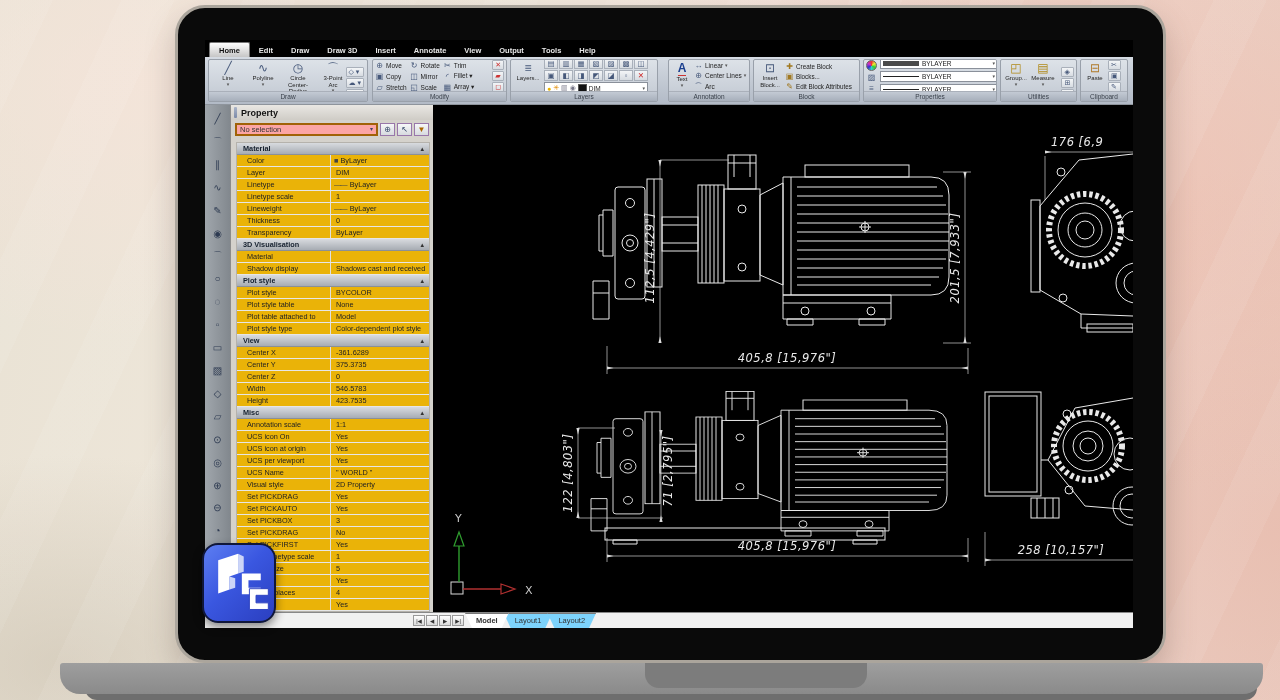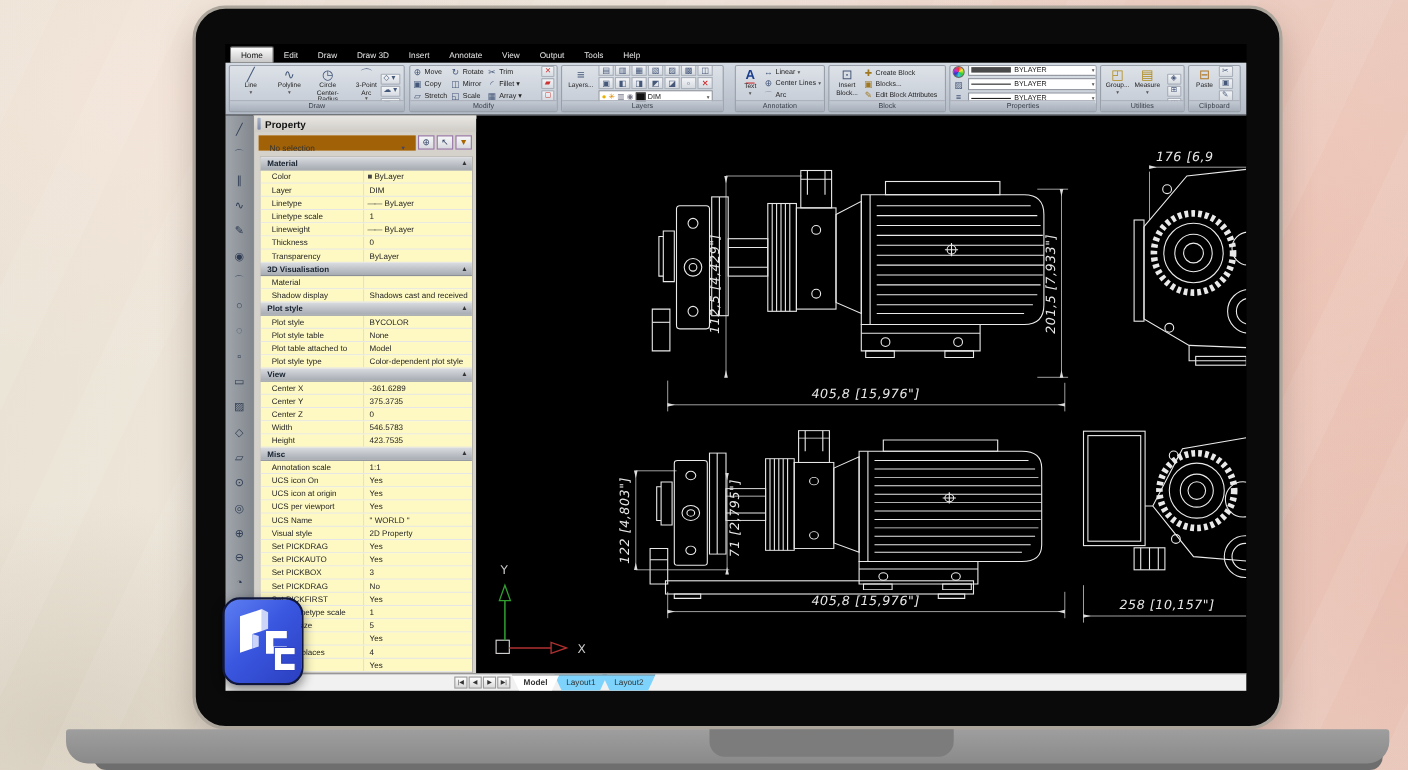--- a/index.html
+++ b/index.html
@@ -19,21 +19,21 @@
   .base-lip{position:absolute;left:85px;top:688px;width:1172px;height:12px;background:#6e6e6e;
     border-radius:0 0 12px 12px;z-index:3}
   .base{position:absolute;left:60px;top:663px;width:1203px;height:31px;
     background:linear-gradient(#9e9e9e,#8a8a8a);border-radius:3px 3px 20px 20px;z-index:4}
   .base-notch{position:absolute;left:645px;top:663px;width:222px;height:25px;background:#7c7c7c;
     border-radius:0 0 14px 14px;z-index:5}
   
   .app{position:absolute;left:205px;top:40px;width:928px;height:588px;background:#000;z-index:6;font-size:8px}
   
   .menubar{position:absolute;left:0;top:0;width:100%;height:17px;background:#000;display:flex;align-items:flex-end;padding-left:4px;box-sizing:border-box}
-  .menu-tab{color:#e6e6e6;font-size:7.5px;font-weight:normal;padding:3px 9px 2px;cursor:default;white-space:nowrap}
+  .menu-tab{color:#e6e6e6;font-size:7.5px;font-weight:bold;padding:3px 9px 2px;cursor:default;white-space:nowrap}
   .menu-tab.active{background:linear-gradient(#fdfdfd,#c6c6c6);color:#111;border:1px solid #777;border-bottom:none;border-radius:2px 2px 0 0}
   
   .ribbon{position:absolute;left:0;top:17px;width:100%;height:48px;background:linear-gradient(#d4dae2,#b2bac6);border-bottom:1px solid #8e949c;box-sizing:border-box}
   .rgroup{position:absolute;top:2px;height:43px;background:linear-gradient(#dde2e8,#c1c8d2);border:1px solid #99a0aa;border-radius:2px;box-sizing:border-box;overflow:hidden}
   .rlabel{position:absolute;left:0;right:0;bottom:0;height:9px;background:linear-gradient(#c3cad4,#a7afbb);font-size:6.5px;color:#3a414b;text-align:center;line-height:9px;border-top:1px solid #aab0ba}
   .rbody{position:absolute;left:0;right:0;top:0;bottom:9px;display:flex;align-items:center;padding:1px 2px;box-sizing:border-box;gap:1px}
   .bigbtn{display:flex;flex-direction:column;align-items:center;justify-content:flex-start;height:100%;color:#222;text-align:center;cursor:default}
   .bigbtn .g{font-size:12px;line-height:14px;color:#46587a}
   .bigbtn .t{font-size:6px;line-height:6.5px;white-space:pre-line}
   .bigbtn .c{font-size:5px;line-height:5px;color:#555}
@@ -61,25 +61,25 @@
      background:conic-gradient(#e33,#ee3,#3c3,#3cc,#33c,#c3c,#e33)}
   .iconcol span{font-size:8px;color:#46587a;line-height:8px;text-align:center}
   
   .ltools{position:absolute;left:0;top:65px;width:25px;height:507px;background:linear-gradient(90deg,#a0a6ac,#82888e);display:flex;flex-direction:column;align-items:center;padding-top:3px;box-sizing:border-box}
   .ltools span{font-size:10px;color:#2e3b52;height:23px;line-height:21px}
   
   .ppanel{position:absolute;left:25px;top:65px;width:203px;height:507px;background:#d5d2cc;box-sizing:border-box;border-left:1px solid #8c8c8c}
   .ptitle{height:15px;display:flex;align-items:center;font-weight:bold;font-size:9px;color:#111;padding-left:10px;background:linear-gradient(#e9e7e3,#cfccc6);position:relative}
   .ptitle::before{content:"";position:absolute;left:3px;top:2px;bottom:2px;width:3px;background:linear-gradient(#aab4c8,#7c8aa8);border-radius:1px}
   .pselrow{display:flex;gap:2px;padding:3px 4px 2px}
-  .pselect{flex:1;background:#ffffff;border:7px solid #a16207;height:13px;font-size:7.5px;display:flex;align-items:flex-start;padding:0 3px;color:#333;box-sizing:border-box}
+  .pselect{flex:1;background:#fca5a5;border:2px solid #a16207;height:13px;font-size:7.5px;display:flex;align-items:flex-start;padding:0 3px;color:#333;box-sizing:border-box}
   .pselect .drop{margin-left:auto;font-size:6px;color:#446}
   .ptoolbtn{width:15px;height:13px;background:linear-gradient(#f6f7f8,#d7dadf);border:1px solid #97a;font-size:8px;text-align:center;line-height:12px;color:#346;box-sizing:border-box}
   .ptable{position:absolute;left:5px;top:37px;width:192px;background:#fff;border:1px solid #b5b2ac}
-  .prow{display:flex;height:11px;line-height:11px;background:#fef9c3;border-bottom:1px solid #e6e6e6;font-size:7.3px}
+  .prow{display:flex;height:11px;line-height:11px;background:#eab308;border-bottom:1px solid #e6e6e6;font-size:7.3px}
   .prow .plabel{width:94px;padding-left:10px;border-right:1px solid #e0e0e0;color:#222;white-space:nowrap;overflow:hidden;box-sizing:border-box}
   .prow .pval{flex:1;padding-left:3px;color:#222;white-space:nowrap;overflow:hidden}
   .prow.hdr{background:linear-gradient(#d8dbdf,#a7acb3);border-bottom:1px solid #8b9097;position:relative;font-weight:bold}
   .prow.hdr .plabel{border-right:none;color:#15202e;padding-left:6px;width:auto}
   .prow.hdr::after{content:"▴";position:absolute;right:5px;top:0;font-size:7px;color:#333;font-weight:normal}
   .pre{font-style:normal;color:#444;letter-spacing:-1px;margin-right:2px}
   
   .canvas{position:absolute;left:228px;top:68px;width:700px;height:504px;background:#000;overflow:hidden}
   .canvas svg{position:absolute;inset:0}
   .dimtxt{font-family:"DejaVu Sans",sans-serif;font-style:italic;font-size:11.5px;fill:#e8e8e8;letter-spacing:.5px}

